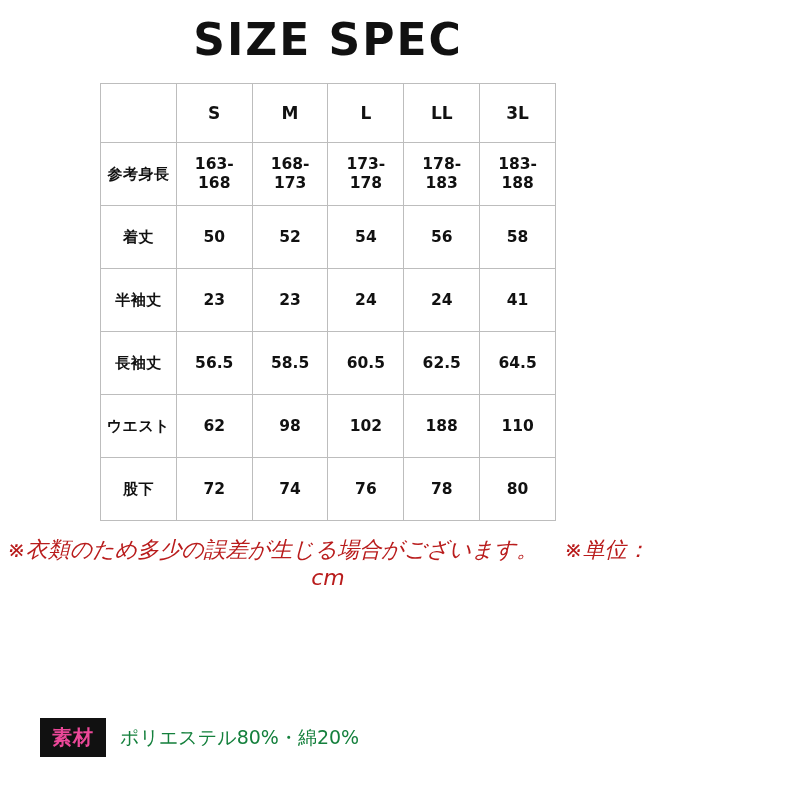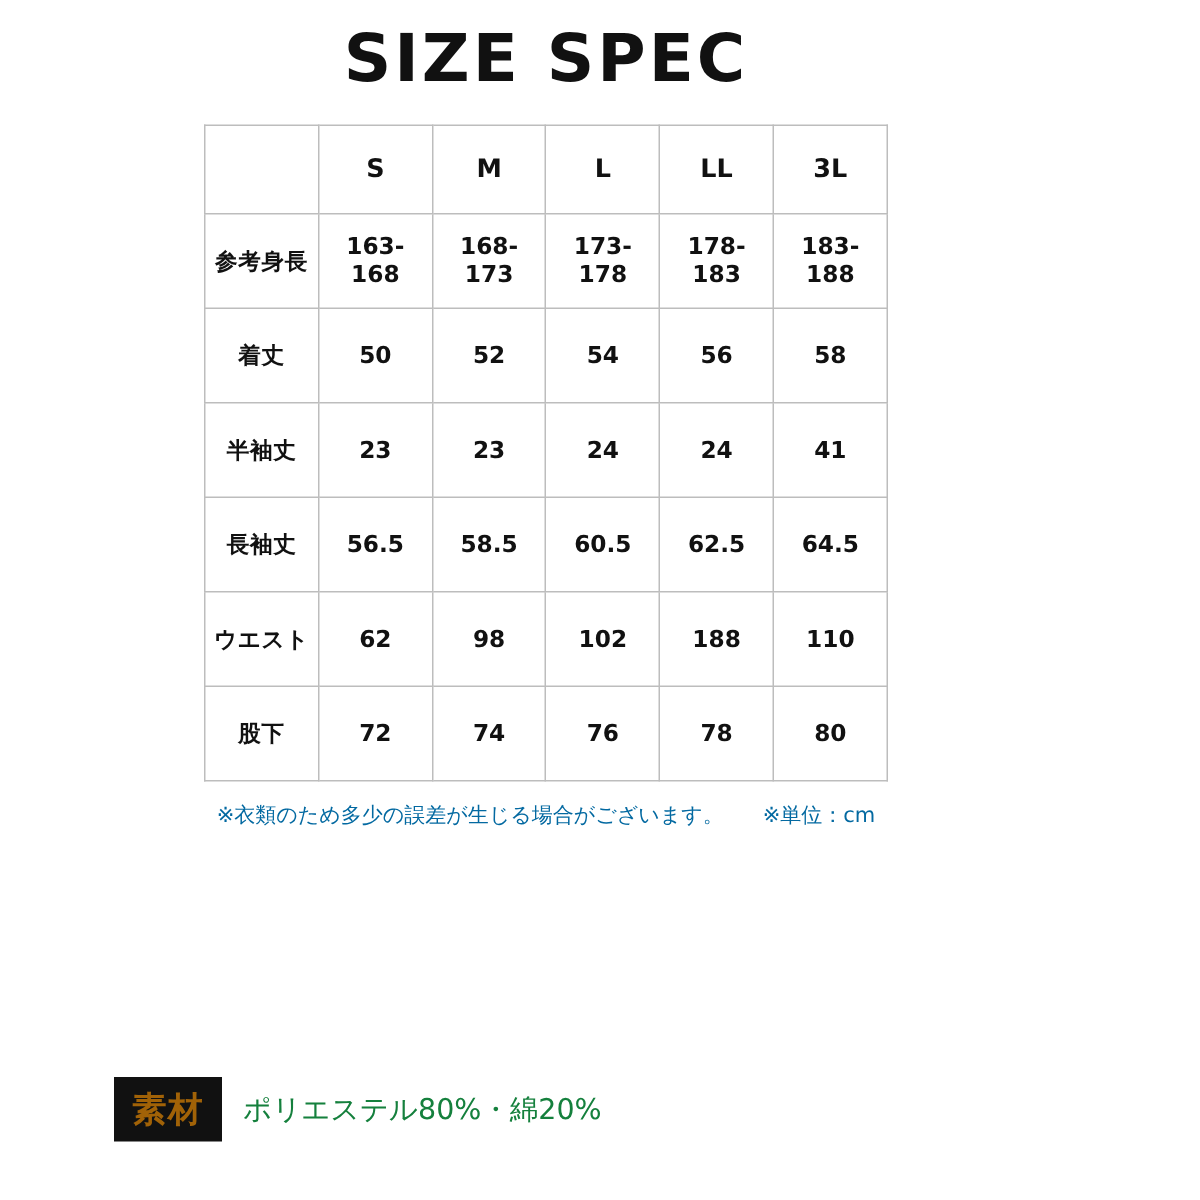--- a/index.html
+++ b/index.html
@@ -13,21 +13,20 @@
     font-family: "Liberation Sans", "DejaVu Sans", sans-serif;
     color: #111111;
     overflow: hidden;
     position: relative;
   }
   .page {
     width: 656px;
     height: 800px;
     position: relative;
     box-sizing: border-box;
-    margin-left: 36px;
   }
   .title {
     text-align: center;
     font-size: 44px;
     font-weight: bold;
     letter-spacing: 2px;
     padding-top: 14px;
     color: #111;
     font-family: "DejaVu Sans", "Liberation Sans", sans-serif;
   }
@@ -64,38 +63,39 @@
   }
   table.spec td.size-head {
     font-size: 17px;
   }
   .two-line {
     line-height: 1.25;
   }
   .note-row {
     margin-top: 14px;
     text-align: center;
-    font-size: 14px;
-    color: #0369a1;
-    font-family: "DejaVu Sans", "Liberation Sans", sans-serif;
+    font-size: 22px;
+    color: #b91c1c;
+    font-family: "DejaVu Sans", "Liberation Sans", sans-serif;
+    font-style: italic;
   }
   .note-row .note-sub {
     margin-left: 26px;
   }
   .material-row {
     position: absolute;
     left: 40px;
     top: 718px;
     display: flex;
     align-items: center;
   }
   .material-badge {
     background: #111111;
-    color: #a16207;
-    font-size: 23px;
+    color: #ec4899;
+    font-size: 20px;
     font-weight: bold;
     padding: 6px 12px;
     letter-spacing: 1px;
     font-family: "DejaVu Sans", "Liberation Sans", sans-serif;
   }
   .material-text {
     margin-left: 14px;
     font-size: 19px;
     color: #15803d;
     font-family: "DejaVu Sans", "Liberation Sans", sans-serif;

